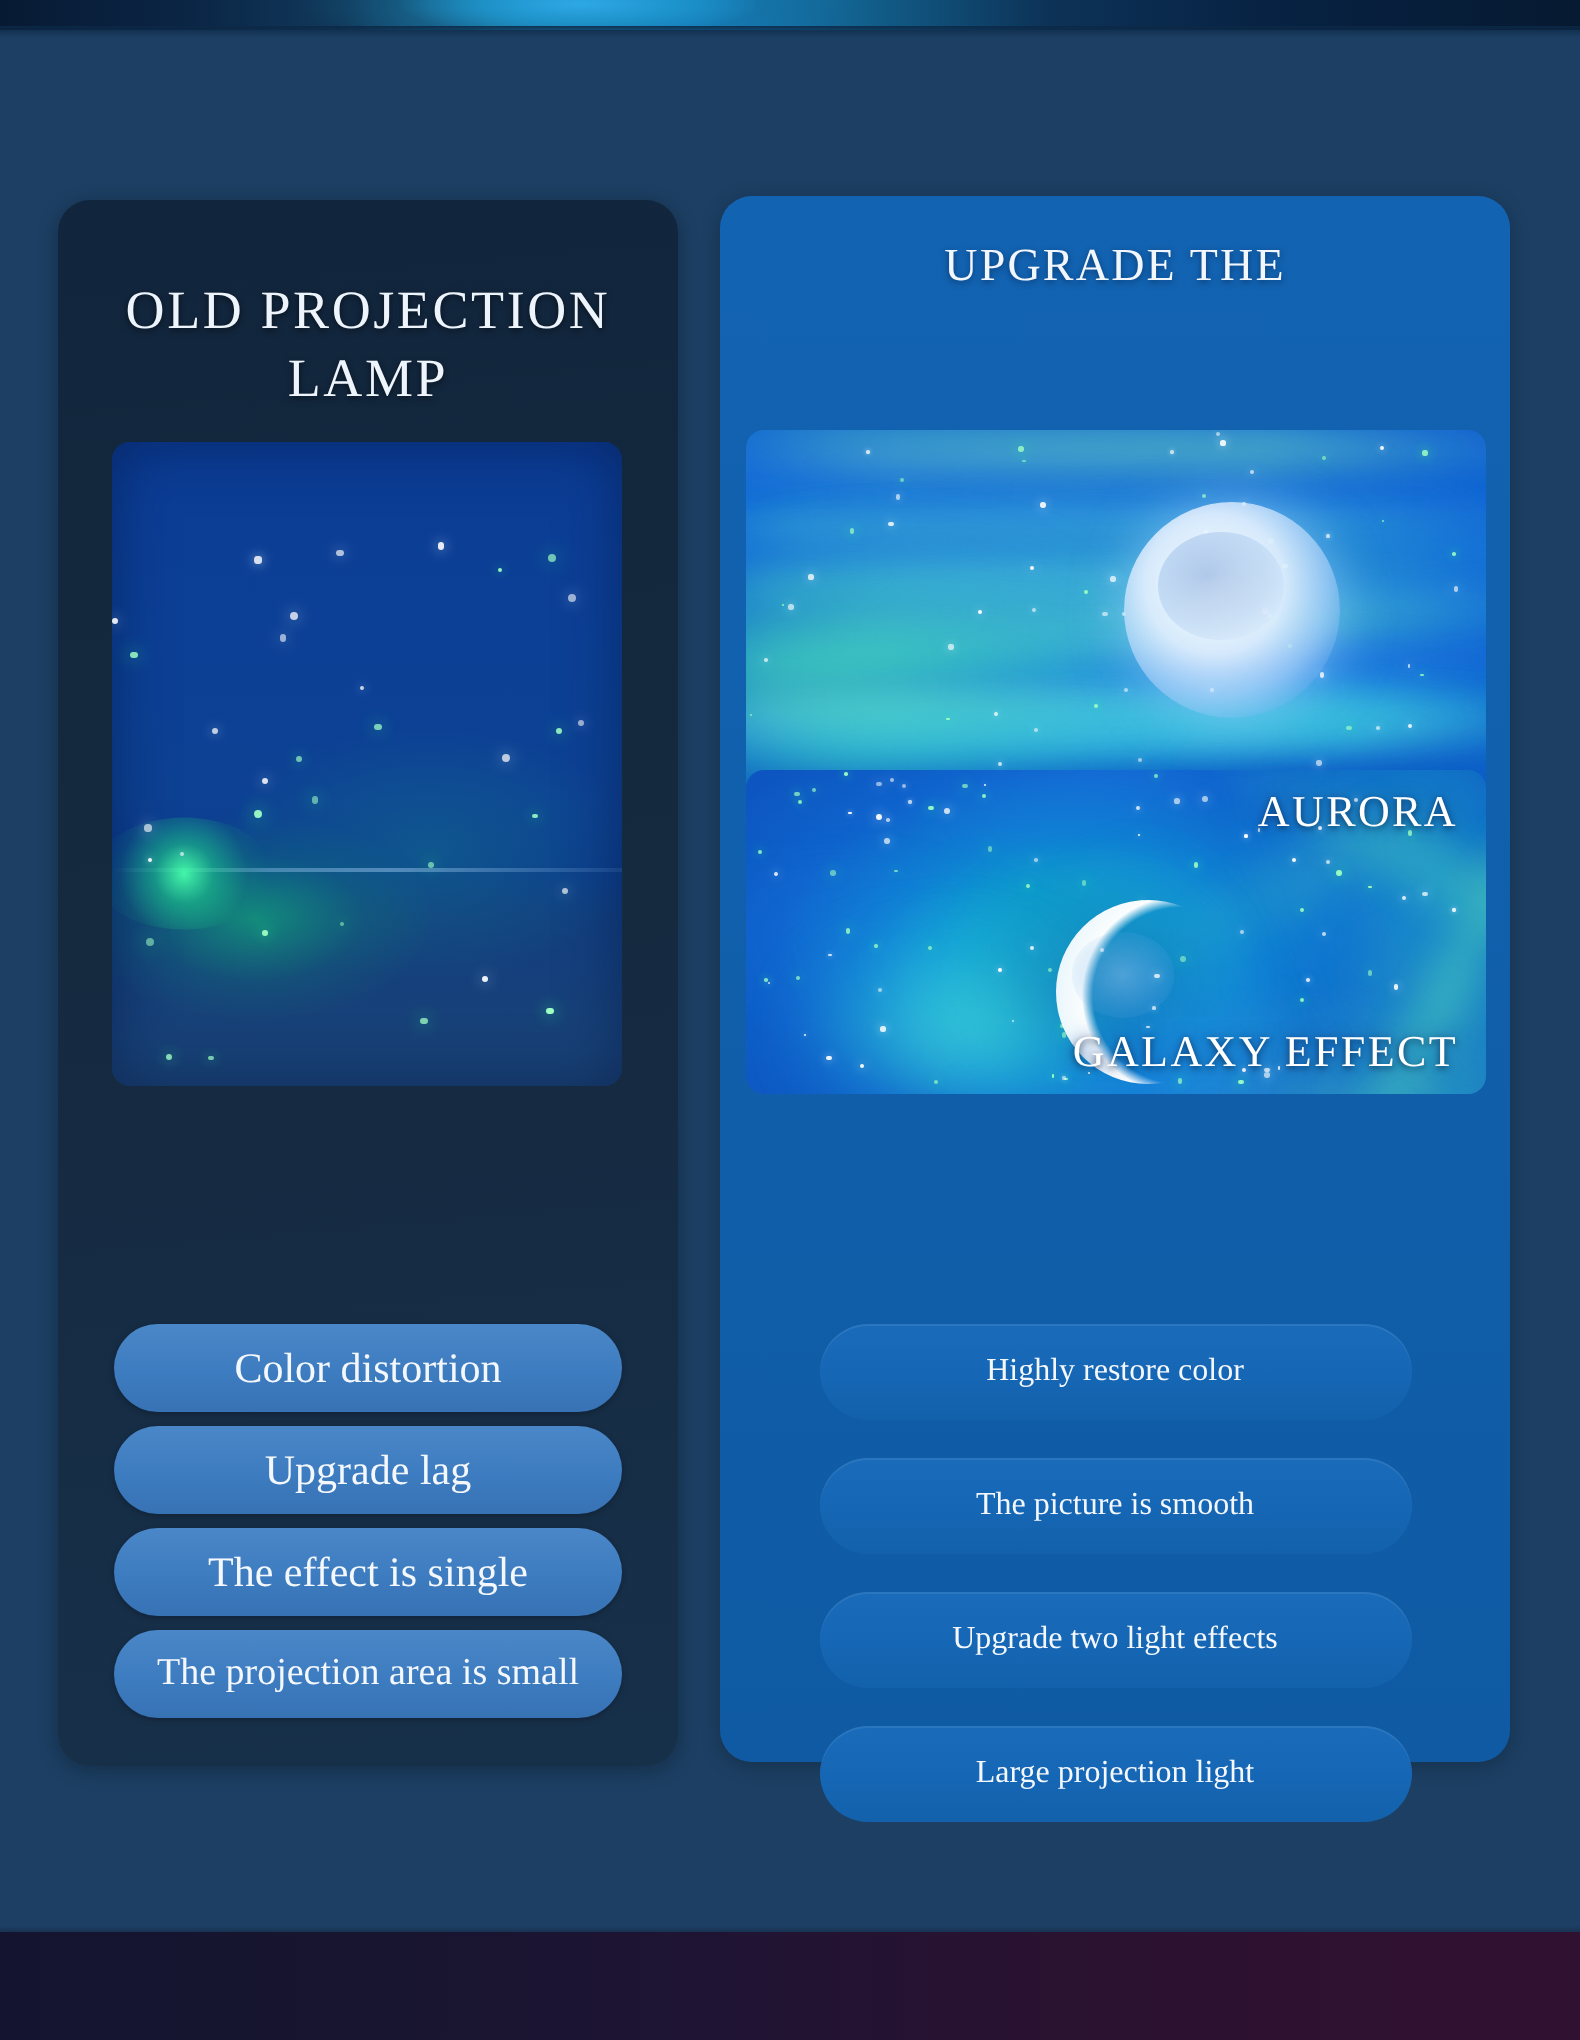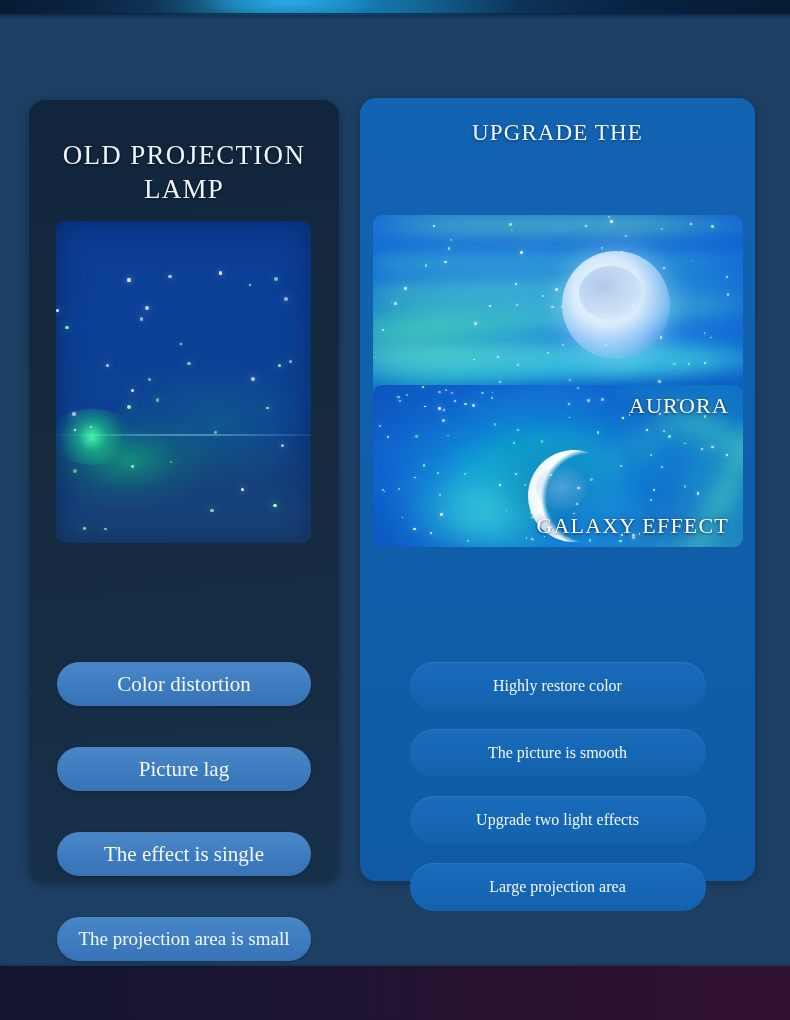--- a/index.html
+++ b/index.html
@@ -236,21 +236,21 @@
     color: #f4f8fd;
     white-space: nowrap;
     font-weight: 400;
   }
   #pills-old { top: 562px; }
   #pills-old .pill {
     width: 254px;
     height: 44px;
     line-height: 44px;
     font-size: 21px;
-    margin-bottom: 41px;
+    margin-bottom: 7px;
     background: linear-gradient(180deg, #4a87c8 0%, #3d7cc0 55%, #3772b4 100%);
     box-shadow: 0 1px 3px rgba(0,0,0,0.25);
   }
   #pills-old .pill.tight { font-size: 19px; }
 
   #pills-new { top: 564px; }
   #pills-new .pill {
     width: 296px;
     height: 48px;
     line-height: 48px;
@@ -309,21 +309,21 @@
             <div class="star" style="width: 4px; height: 4px; left: 89.36%; top: 23.53%; background: rgb(255, 255, 255); box-shadow: rgba(215, 240, 255, 0.85) 0px 0px 7.6px; opacity: 0.6;"></div>
             <div class="star" style="width: 3.8px; height: 3.8px; left: 32.78%; top: 29.94%; background: rgb(255, 255, 255); box-shadow: rgba(215, 240, 255, 0.85) 0px 0px 7.2px; opacity: 0.6;"></div>
             <div class="star" style="width: 3.9px; height: 3.9px; left: 34.81%; top: 26.47%; background: rgb(255, 255, 255); box-shadow: rgba(215, 240, 255, 0.85) 0px 0px 7.3px; opacity: 0.76;"></div>
             <div class="star" style="width: 3.2px; height: 3.2px; left: 91.33%; top: 43.15%; background: rgb(255, 255, 255); box-shadow: rgba(215, 240, 255, 0.85) 0px 0px 6.1px; opacity: 0.58;"></div>
             <div class="star" style="width: 3.3px; height: 3.3px; left: 63.73%; top: 15.62%; background: rgb(255, 255, 255); box-shadow: rgba(215, 240, 255, 0.85) 0px 0px 6.2px; opacity: 0.9;"></div>
           </div>
       </div>
 
       <div class="pill-list" id="pills-old">
         <div class="pill">Color distortion</div>
-        <div class="pill">Picture lag</div>
+        <div class="pill">Upgrade lag</div>
         <div class="pill">The effect is single</div>
         <div class="pill tight">The projection area is small</div>
       </div>
     </div>
 
     <div class="card" id="card-new">
       <h2 class="card-title">
         <span>UPGRADE  THE</span><br>
         <br>
       </h2>
@@ -520,21 +520,21 @@
             <div class="star" style="width: 2.6px; height: 2.6px; left: 19.35%; top: 2.4%; background: rgb(255, 255, 255); box-shadow: rgba(215, 240, 255, 0.85) 0px 0px 5px; opacity: 0.6;"></div>
             <div class="star" style="width: 1.6px; height: 1.6px; left: 32.12%; top: 4.26%; background: rgb(255, 255, 255); box-shadow: rgba(215, 240, 255, 0.85) 0px 0px 3px; opacity: 0.92;"></div>
           </div>
         <div class="media-label">GALAXY EFFECT</div>
       </div>
 
       <div class="pill-list" id="pills-new">
         <div class="pill">Highly restore color</div>
         <div class="pill">The picture is smooth</div>
         <div class="pill">Upgrade two light effects</div>
-        <div class="pill">Large projection area</div>
+        <div class="pill">Large projection light</div>
       </div>
     </div>
 
   </div>
 
   <div id="bottom-strip-edge"></div>
   <div id="bottom-strip"></div>
 </div>
 
 </body></html>

